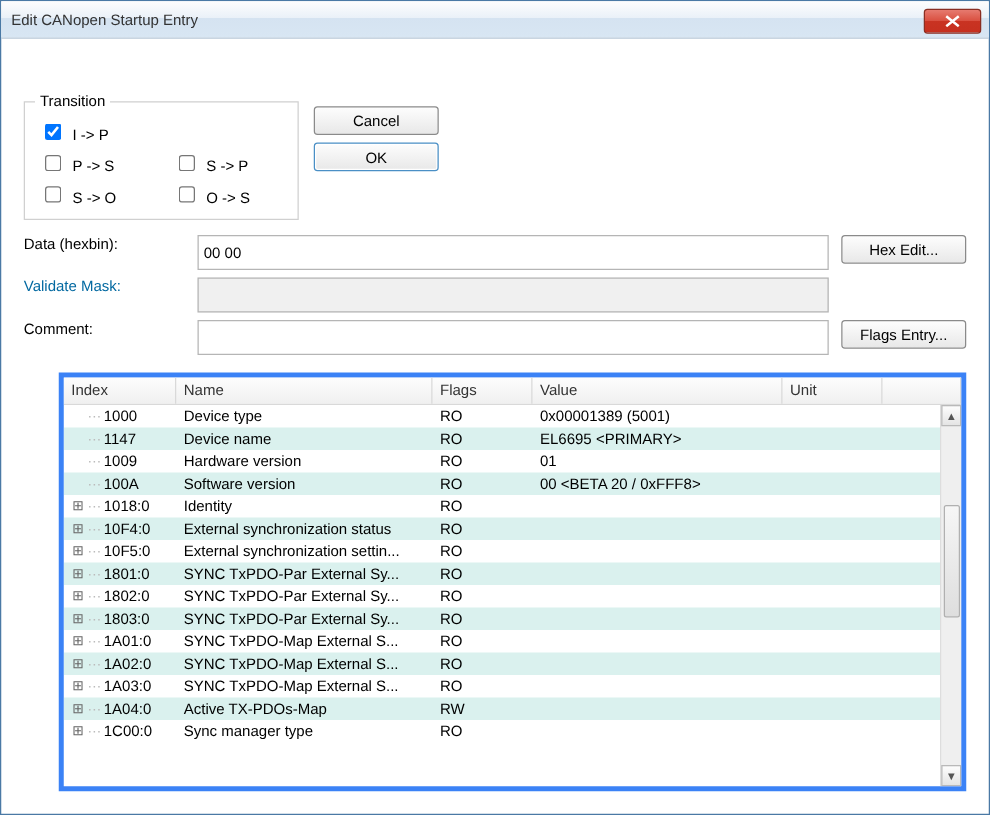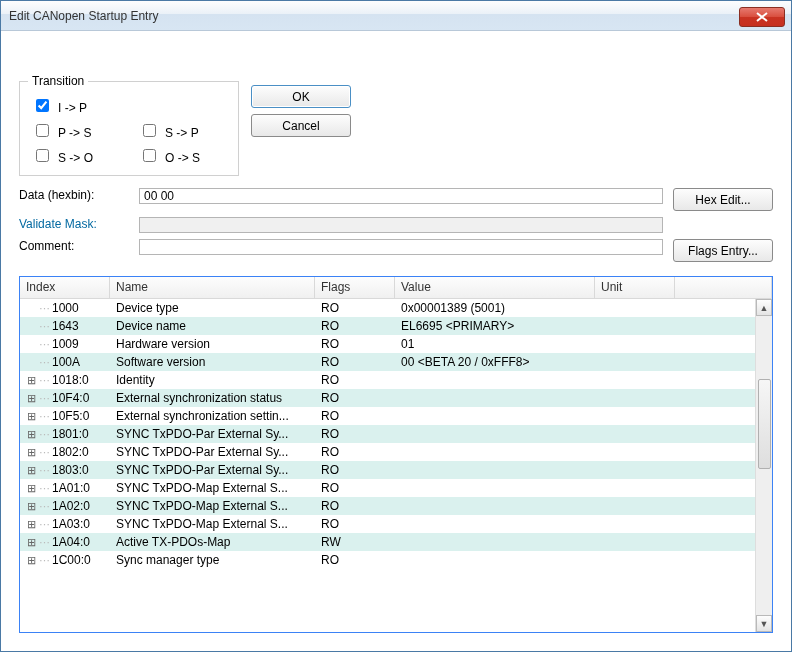--- a/index.html
+++ b/index.html
@@ -60,31 +60,32 @@
   border-radius: 3px;
   cursor: pointer;
   display: flex; align-items: center; justify-content: center;
 }
 .btn.primary { border: 1px solid #4a8fc5; box-shadow: inset 0 0 0 1px #fff; }
 .mid-section { margin-top: 12px; display: flex; flex-direction: column; gap: 6px; }
 .mid-row { display: flex; align-items: flex-start; gap: 10px; }
 .mid-row label { width: 110px; }
 .mid-row label.disabled { color: #0369a1; }
 .mid-row input[type=text] {
-  flex: 1; height: 16px;
-  border: 1px solid #b5b5b5; padding: 1px 4px;
+  flex: 1; height: 28px;
+  border: 1px solid #b5b5b5; padding: 1px 4px; margin-left: 19px;
 }
 .mid-row input.disabled { background: #f0f0f0; color: #888; }
 .mid-row .btn { width: 100px; flex-shrink: 0; }
 .table-wrap {
   flex: 1; margin-top: 14px;
-  border: 1px solid #3b82f6;
+  border: 4px solid #3b82f6;
   background: #fff;
   position: relative;
   overflow: hidden;
+  margin-left: 28px;
 }
 .thead { display: flex; height: 22px; border-bottom: 1px solid #d9d9d9;
   background: linear-gradient(#fdfdfd,#f0f0f0); }
 .th { border-right: 1px solid #d9d9d9; padding: 3px 6px; color: #333; }
 .th.c-idx { width: 90px; }
 .th.c-name { width: 205px; }
 .th.c-flags { width: 80px; }
 .th.c-value { width: 200px; }
 .th.c-unit { width: 80px; }
 .th.c-rest { flex: 1; }
@@ -144,25 +145,25 @@
             </div>
           <div class="chk">
               <input type="checkbox" style="">
               <span>O -&gt; S</span>
             </div>
         </div>
       </div>
 
 
       <div class="right-btns">
+        <div class="btn">
+            <span>Cancel</span>
+          </div>
         <div class="btn primary">
             <span>OK</span>
-          </div>
-        <div class="btn">
-            <span>Cancel</span>
           </div>
       </div>
     </div>
 
     <div class="mid-section">
       <div class="mid-row">
         <label>Data (hexbin):</label>
         <input type="text" value="00 00" style="">
         <div class="btn">
             <span>Hex Edit...</span>
@@ -200,21 +201,21 @@
             </div>
             <div class="td c-name">Device type</div>
             <div class="td c-flags">RO</div>
             <div class="td c-value">0x00001389 (5001)</div>
             <div class="td c-unit"></div>
           </div>
           <div class="tr alt">
             <div class="td c-idx">
               <span class="exp"></span>
               <span class="tree-line">⋯</span>
-              <span>1643</span>
+              <span>1147</span>
             </div>
             <div class="td c-name">Device name</div>
             <div class="td c-flags">RO</div>
             <div class="td c-value">EL6695 &lt;PRIMARY&gt;</div>
             <div class="td c-unit"></div>
           </div>
           <div class="tr">
             <div class="td c-idx">
               <span class="exp"></span>
               <span class="tree-line">⋯</span>

